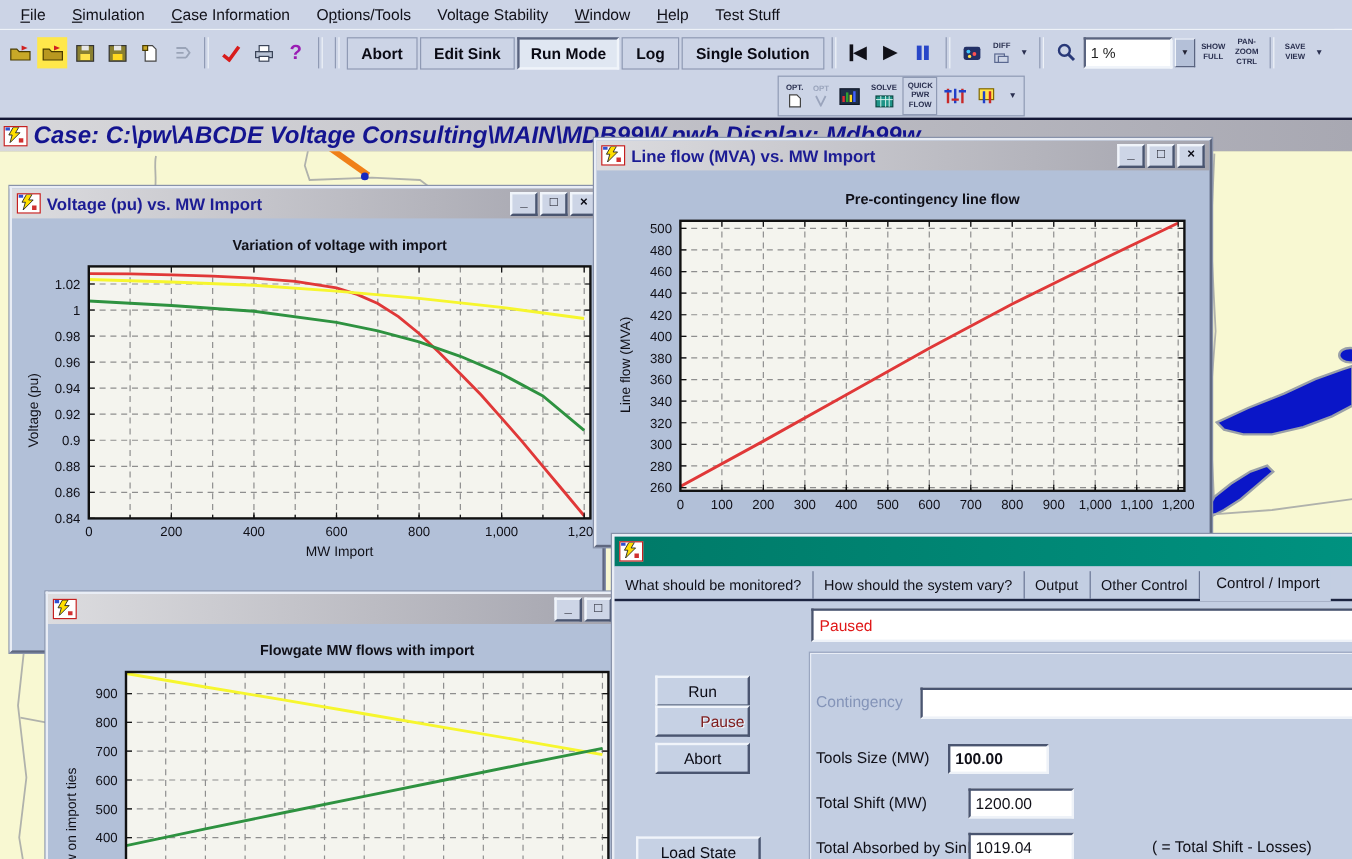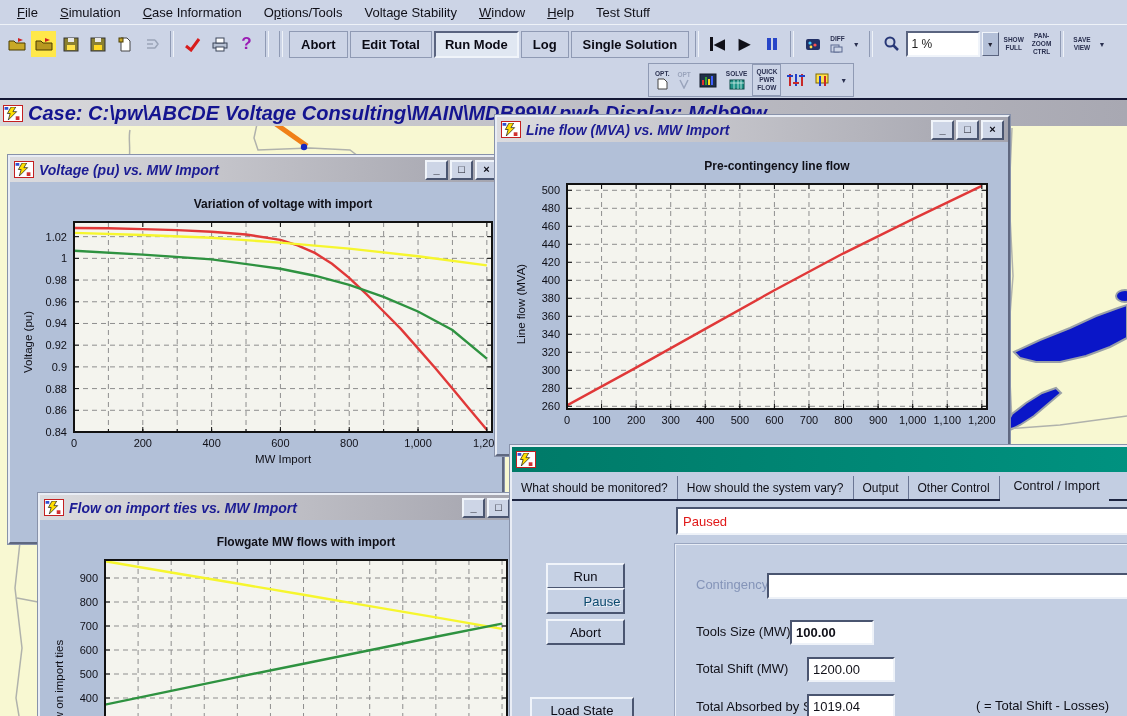--- a/index.html
+++ b/index.html
@@ -30,21 +30,21 @@
              display:flex;align-items:center;justify-content:center;font-size:7px;color:#223;}
   .drop{font-size:7px;color:#2a3050;padding:0 3px;}
   .island{display:flex;align-items:center;border:1px solid #8f9ab4;background:#ccd4e6;height:32px;
           margin-left:648px;padding:0 3px;gap:2px;}
   .pausebar{width:4px;height:12px;background:#2846c8;display:inline-block;margin:0 1px;}
   
   .win{position:absolute;background:#b2c0d8;border:2px solid;border-color:#e9edf5 #5f6880 #5f6880 #e9edf5;
        box-shadow:0 0 0 1px #8892aa;overflow:hidden;}
   .titlebar{height:25px;display:flex;align-items:center;gap:5px;padding:0 4px;
             background:linear-gradient(90deg,#dcdcdf 0%,#a4a4ae 100%);}
-  .titlebar .title-text{font-style:italic;font-weight:bold;font-size:14px;color:#1c1c94;white-space:nowrap;}
+  .titlebar .title-text{font-weight:bold;font-size:14px;color:#1c1c94;white-space:nowrap;}
   .titlebar.active{background:linear-gradient(90deg,#007a68,#009280);}
   .titlebar.active .title-text{color:#ffffff;font-size:15px;}
   .tb-btns{margin-left:auto;display:flex;gap:2px;}
   .tb-btn{width:19px;height:16px;background:#cdd5e6;border:2px solid;border-color:#f0f4fa #4a5570 #4a5570 #f0f4fa;
           font:bold 11px/11px "Liberation Sans",sans-serif;color:#0a0a14;display:flex;align-items:center;justify-content:center;}
   .pw-icon{width:18px;height:15px;background:#fff;border:1px solid #c42020;flex:none;position:relative;}
   
   #case-window{position:absolute;top:100px;left:0;width:1127px;height:616px;background:#b2c0d8;z-index:1;}
   #case-titlebar{height:26px;display:flex;align-items:center;gap:5px;padding:0 3px;
                  background:linear-gradient(90deg,#d8d8db,#a8a8b2);border-bottom:1px solid #787888;}
@@ -56,22 +56,22 @@
   svg .alabel{font-size:11.5px;}
   
   #win-pv{z-index:6;background:#c3cee2;border-color:#e9edf5 #5f6880 #5f6880 #e9edf5;}
   #pv-tabs{position:absolute;top:25px;left:0;right:0;height:27px;display:flex;align-items:flex-end;
            border-bottom:2px solid #1c2440;background:#c3cee2;}
   .tab{font-size:12px;color:#101018;padding:5px 9px 4px 9px;border-right:1px solid #6a7694;white-space:nowrap;}
   .tab.active{border:none;background:#c3cee2;margin-bottom:-2px;padding-bottom:8px;font-size:12.5px;padding-left:14px;}
   .pvbtn{position:absolute;width:79px;height:26px;background:#c6d1e4;border:2px solid;
          border-color:#f0f4fa #4a5570 #4a5570 #f0f4fa;font-size:13px;color:#0a0a14;
          display:flex;align-items:center;justify-content:center;}
-  .pvbtn.disabled{color:#0c4a6e;text-shadow:1px 1px 0 #eef2f8;padding-left:39px;}
-  .field-label{position:absolute;font-size:13px;color:#101018;white-space:nowrap;margin-left:16px;}
+  .pvbtn.disabled{color:#7f1d1d;text-shadow:1px 1px 0 #eef2f8;padding-left:39px;}
+  .field-label{position:absolute;font-size:13px;color:#101018;white-space:nowrap;}
   .field-label.disabled{color:#8494b8;}
   .input{position:absolute;background:#fff;border:2px solid;border-color:#4a5570 #eef2f8 #eef2f8 #4a5570;
          font-size:13px;color:#101018;display:flex;align-items:center;padding:0 4px;}
   #pv-status{position:absolute;left:164px;top:60px;width:462px;height:24px;background:#fff;
              border:2px solid;border-color:#4a5570 #eef2f8 #eef2f8 #4a5570;display:flex;align-items:center;
              padding:0 5px;font-size:13px;color:#e01818;}
   #pv-group{position:absolute;left:162px;top:96px;width:470px;height:200px;border:1px solid #9aa6c0;
             box-shadow:inset 1px 1px 0 #e8edf6;}
 </style>
 </head>
@@ -138,21 +138,21 @@
         <rect x="5" y="1" width="8" height="5" fill="#fff" stroke="#3a4458"></rect>
         <rect x="5" y="10" width="8" height="4" fill="#fff" stroke="#3a4458"></rect>
       </svg>
   </div>
   <div class="ibtn">
     <span style="font:bold 17px 'Liberation Sans',sans-serif;color:#9a1cb4;">?</span>
   </div>
   <div class="sep"></div>
   <div class="sep"></div>
   <button class="tbtn">Abort</button>
-  <button class="tbtn">Edit Total</button>
+  <button class="tbtn">Edit Sink</button>
   <button class="tbtn pressed">Run Mode</button>
   <button class="tbtn">Log</button>
   <button class="tbtn">Single Solution</button>
   <div class="sep"></div>
   <div class="ibtn">
     <span style="border-left:3px solid #101018;font-size:15px;color:#101018;line-height:14px;">◀</span>
   </div>
   <div class="ibtn">
     <span style="font-size:16px;color:#101018;line-height:14px;">▶</span>
   </div>
@@ -549,21 +549,20 @@
     </svg>
 </div>
 
 <div class="win" id="win-flow" style="left:38px;top:493px;width:474px;height:225px;z-index:5;">
   <div class="titlebar">
     <span class="pw-icon"><svg width="16" height="13" viewBox="0 0 16 14">
           <path d="M0,0 h4 v3 h-4 z" fill="#3050d0"></path>
           <path d="M12,10 h4 v4 h-4 z" fill="#d03030"></path>
           <path d="M7,0 L3,7 L6,7 L4,14 L13,5 L9,5 L12,0 Z" fill="#ffdf00" stroke="#222" stroke-width="0.8"></path>
         </svg></span>
-    <span class="title-text">Flow on import ties vs. MW Import</span>
     <span class="tb-btns">
       <span class="tb-btn">_</span>
       <span class="tb-btn">□</span>
     </span>
   </div>
   <svg width="470" height="230">
       <defs>
         <clipPath id="flow-clip">
           <rect x="65" y="40" width="402" height="240"></rect>
         </clipPath>

